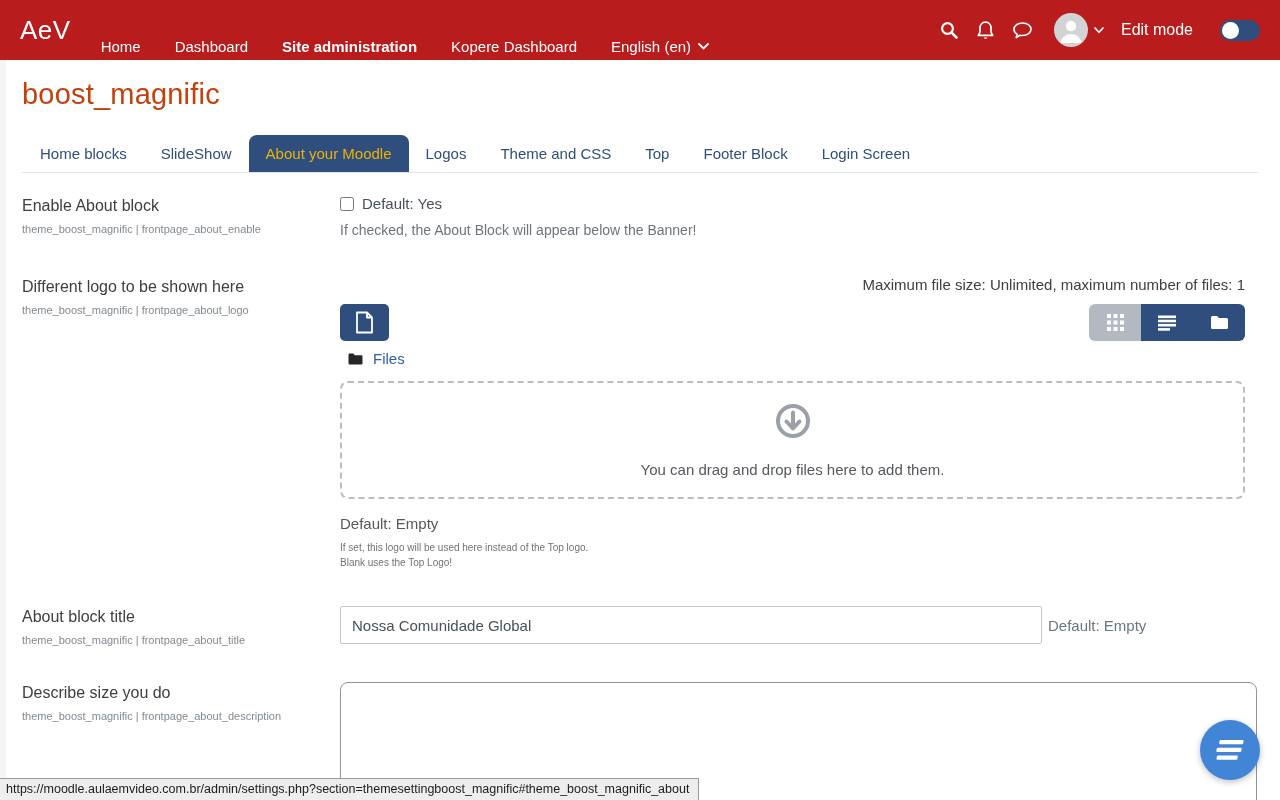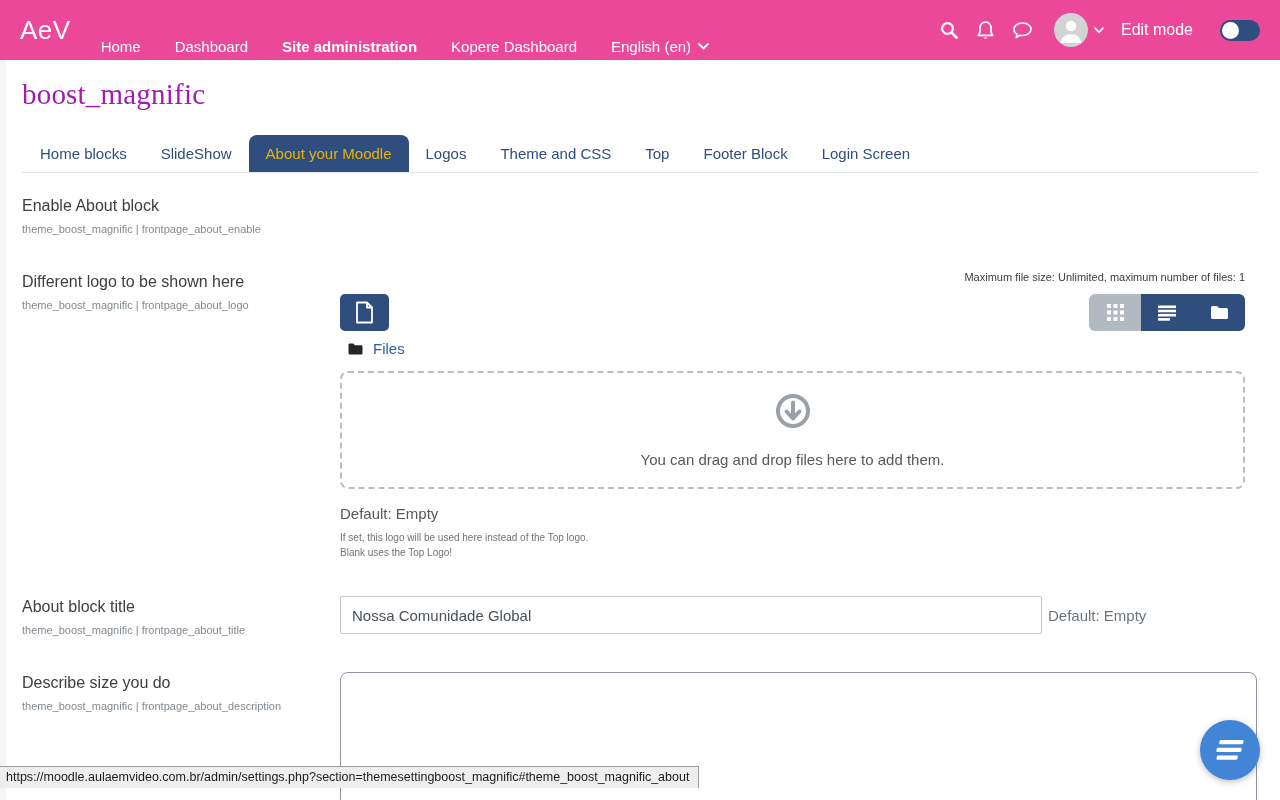--- a/index.html
+++ b/index.html
@@ -4,21 +4,21 @@
 <style>
   * { margin:0; padding:0; box-sizing:border-box; }
   html,body { background:#e9e9e9; }
   .screen {
     position:relative; width:1280px; height:800px; margin:0 auto;
     background:#ffffff; overflow:hidden;
     font-family:"Liberation Sans", sans-serif; color:#3a3f44;
   }
   
   .navbar {
-    height:60px; background:#ec4899; display:flex; align-items:center;
+    height:60px; background:#b91c1c; display:flex; align-items:center;
     justify-content:space-between; padding:0 20px; color:#fff;gap:16px;
   }
   .nav-left { display:flex; align-items:center; }
   .logo { font-size:26px; font-weight:500; letter-spacing:.5px; margin-right:30px; cursor:pointer; }
   .nav-links { display:flex; align-items:center; gap:34px;margin-top:33px; }
   .nav-link { color:#fff; font-size:15px; text-decoration:none; cursor:pointer; white-space:nowrap; }
   .nav-link.bold { font-weight:700; }
   .lang { display:flex; align-items:center; gap:7px; }
   .nav-right { display:flex; align-items:center; gap:17px; }
   .icon-btn { display:flex; align-items:center; justify-content:center; cursor:pointer; background:none; border:none; padding:0; }
@@ -28,21 +28,21 @@
     width:40px; height:21px; border-radius:11px; background:#2f4e7d;
     position:relative; margin-left:10px; cursor:pointer; border:none;
   }
   .toggle .knob {
     position:absolute; left:2px; top:2px; width:17px; height:17px;
     border-radius:50%; background:#ffffff;
   }
   
   .edge-strip { position:absolute; left:0; top:60px; width:6px; bottom:0; background:#f4f5f6; }
   main { padding:18px 22px 0 22px; }
-  h1.page-title { font-size:29px; font-weight:500; color:#a21caf; letter-spacing:.2px;font-family:Liberation Serif, serif; }
+  h1.page-title { font-size:29px; font-weight:500; color:#c2410c; letter-spacing:.2px; }
   
   .tabbar {
     display:flex; align-items:flex-end; margin-top:24px; padding-left:1px;
     border-bottom:1px solid #e3e6e8;
   }
   .tab {
     font-size:15px; color:#2f4e7d; padding:10px 17px; cursor:pointer;
     text-decoration:none; border-radius:8px 8px 0 0; white-space:nowrap;
   }
   .tab.active { background:#2f4e7d; color:#eab308; }
@@ -52,21 +52,21 @@
   .row + .row { margin-top:36px; }
   .label-col { width:286px; flex:none; text-align:left; padding-top:1px; }
   .setting-label { font-size:16px; color:#3c4043; line-height:1.25; }
   .setting-id { font-size:11px; color:#828a90; margin-top:7px; }
   .control-col { margin-left:32px; flex:none; width:905px; }
   .check-line { display:flex; align-items:center; gap:8px; }
   .check-line input { width:14px; height:14px; cursor:pointer; }
   .check-label { font-size:15px; color:#495057; }
   .desc { font-size:14px; color:#6c757d; margin-top:8px; line-height:1.45; }
   
-  .max-note { text-align:right; font-size:11px; color:#3c4043; margin-bottom:11px; }
+  .max-note { text-align:right; font-size:15px; color:#3c4043; margin-bottom:11px; }
   .fm-toolbar { display:flex; justify-content:space-between; align-items:center; }
   .filepicker-btn {
     width:49px; height:37px; background:#2f4e7d; border:none; border-radius:5px;
     display:flex; align-items:center; justify-content:center; cursor:pointer;
   }
   .viewgroup { display:flex; border-radius:6px; overflow:hidden; }
   .viewbtn {
     width:52px; height:37px; border:none; display:flex; align-items:center;
     justify-content:center; cursor:pointer; background:#2f4e7d;
   }
@@ -90,21 +90,21 @@
   }
   .inline-default { font-size:15px; color:#6c757d; margin-left:6px; }
   .textarea {
     width:917px; height:160px; border:1px solid #8f95a0; border-radius:8px;
     background:#fff; resize:none; font-family:"Liberation Sans", sans-serif;
     font-size:15px; color:#495057; padding:8px 11px;
   }
   .row-desc { margin-top:16px; }
   
   .statusbar {
-    position:absolute; left:0; bottom:12px; background:#eeeeee;
+    position:absolute; left:0; bottom:0; background:#eeeeee;
     border:1px solid #9a9a9a; border-left:none; border-bottom:none;
     font-size:12.5px; color:#1c1c1c; padding:3px 9px 4px 6px; white-space:nowrap;
   }
   
   .fab {
     position:absolute; right:20px; bottom:20px; width:60px; height:60px;
     border-radius:50%; background:#4285d6; border:none; cursor:pointer;
     display:flex; align-items:center; justify-content:center;
     box-shadow:0 2px 6px rgba(0,0,0,.25);
   }
@@ -180,20 +180,27 @@
       <a class="tab">Footer Block</a>
       <a class="tab">Login Screen</a>
     </div>
 
     <div class="form">
 
       <div class="row">
         <div class="label-col">
           <div class="setting-label">Enable About block</div>
           <div class="setting-id">theme_boost_magnific | frontpage_about_enable</div>
+        </div>
+        <div class="control-col">
+          <label class="check-line">
+            <input type="checkbox" style="">
+            <span class="check-label">Default: Yes</span>
+          </label>
+          <div class="desc">If checked, the About Block will appear below the Banner!</div>
         </div>
       </div>
 
       <div class="row">
         <div class="label-col">
           <div class="setting-label">Different logo to be shown here</div>
           <div class="setting-id">theme_boost_magnific | frontpage_about_logo</div>
         </div>
         <div class="control-col">
           <div class="max-note">Maximum file size: Unlimited, maximum number of files: 1</div>

